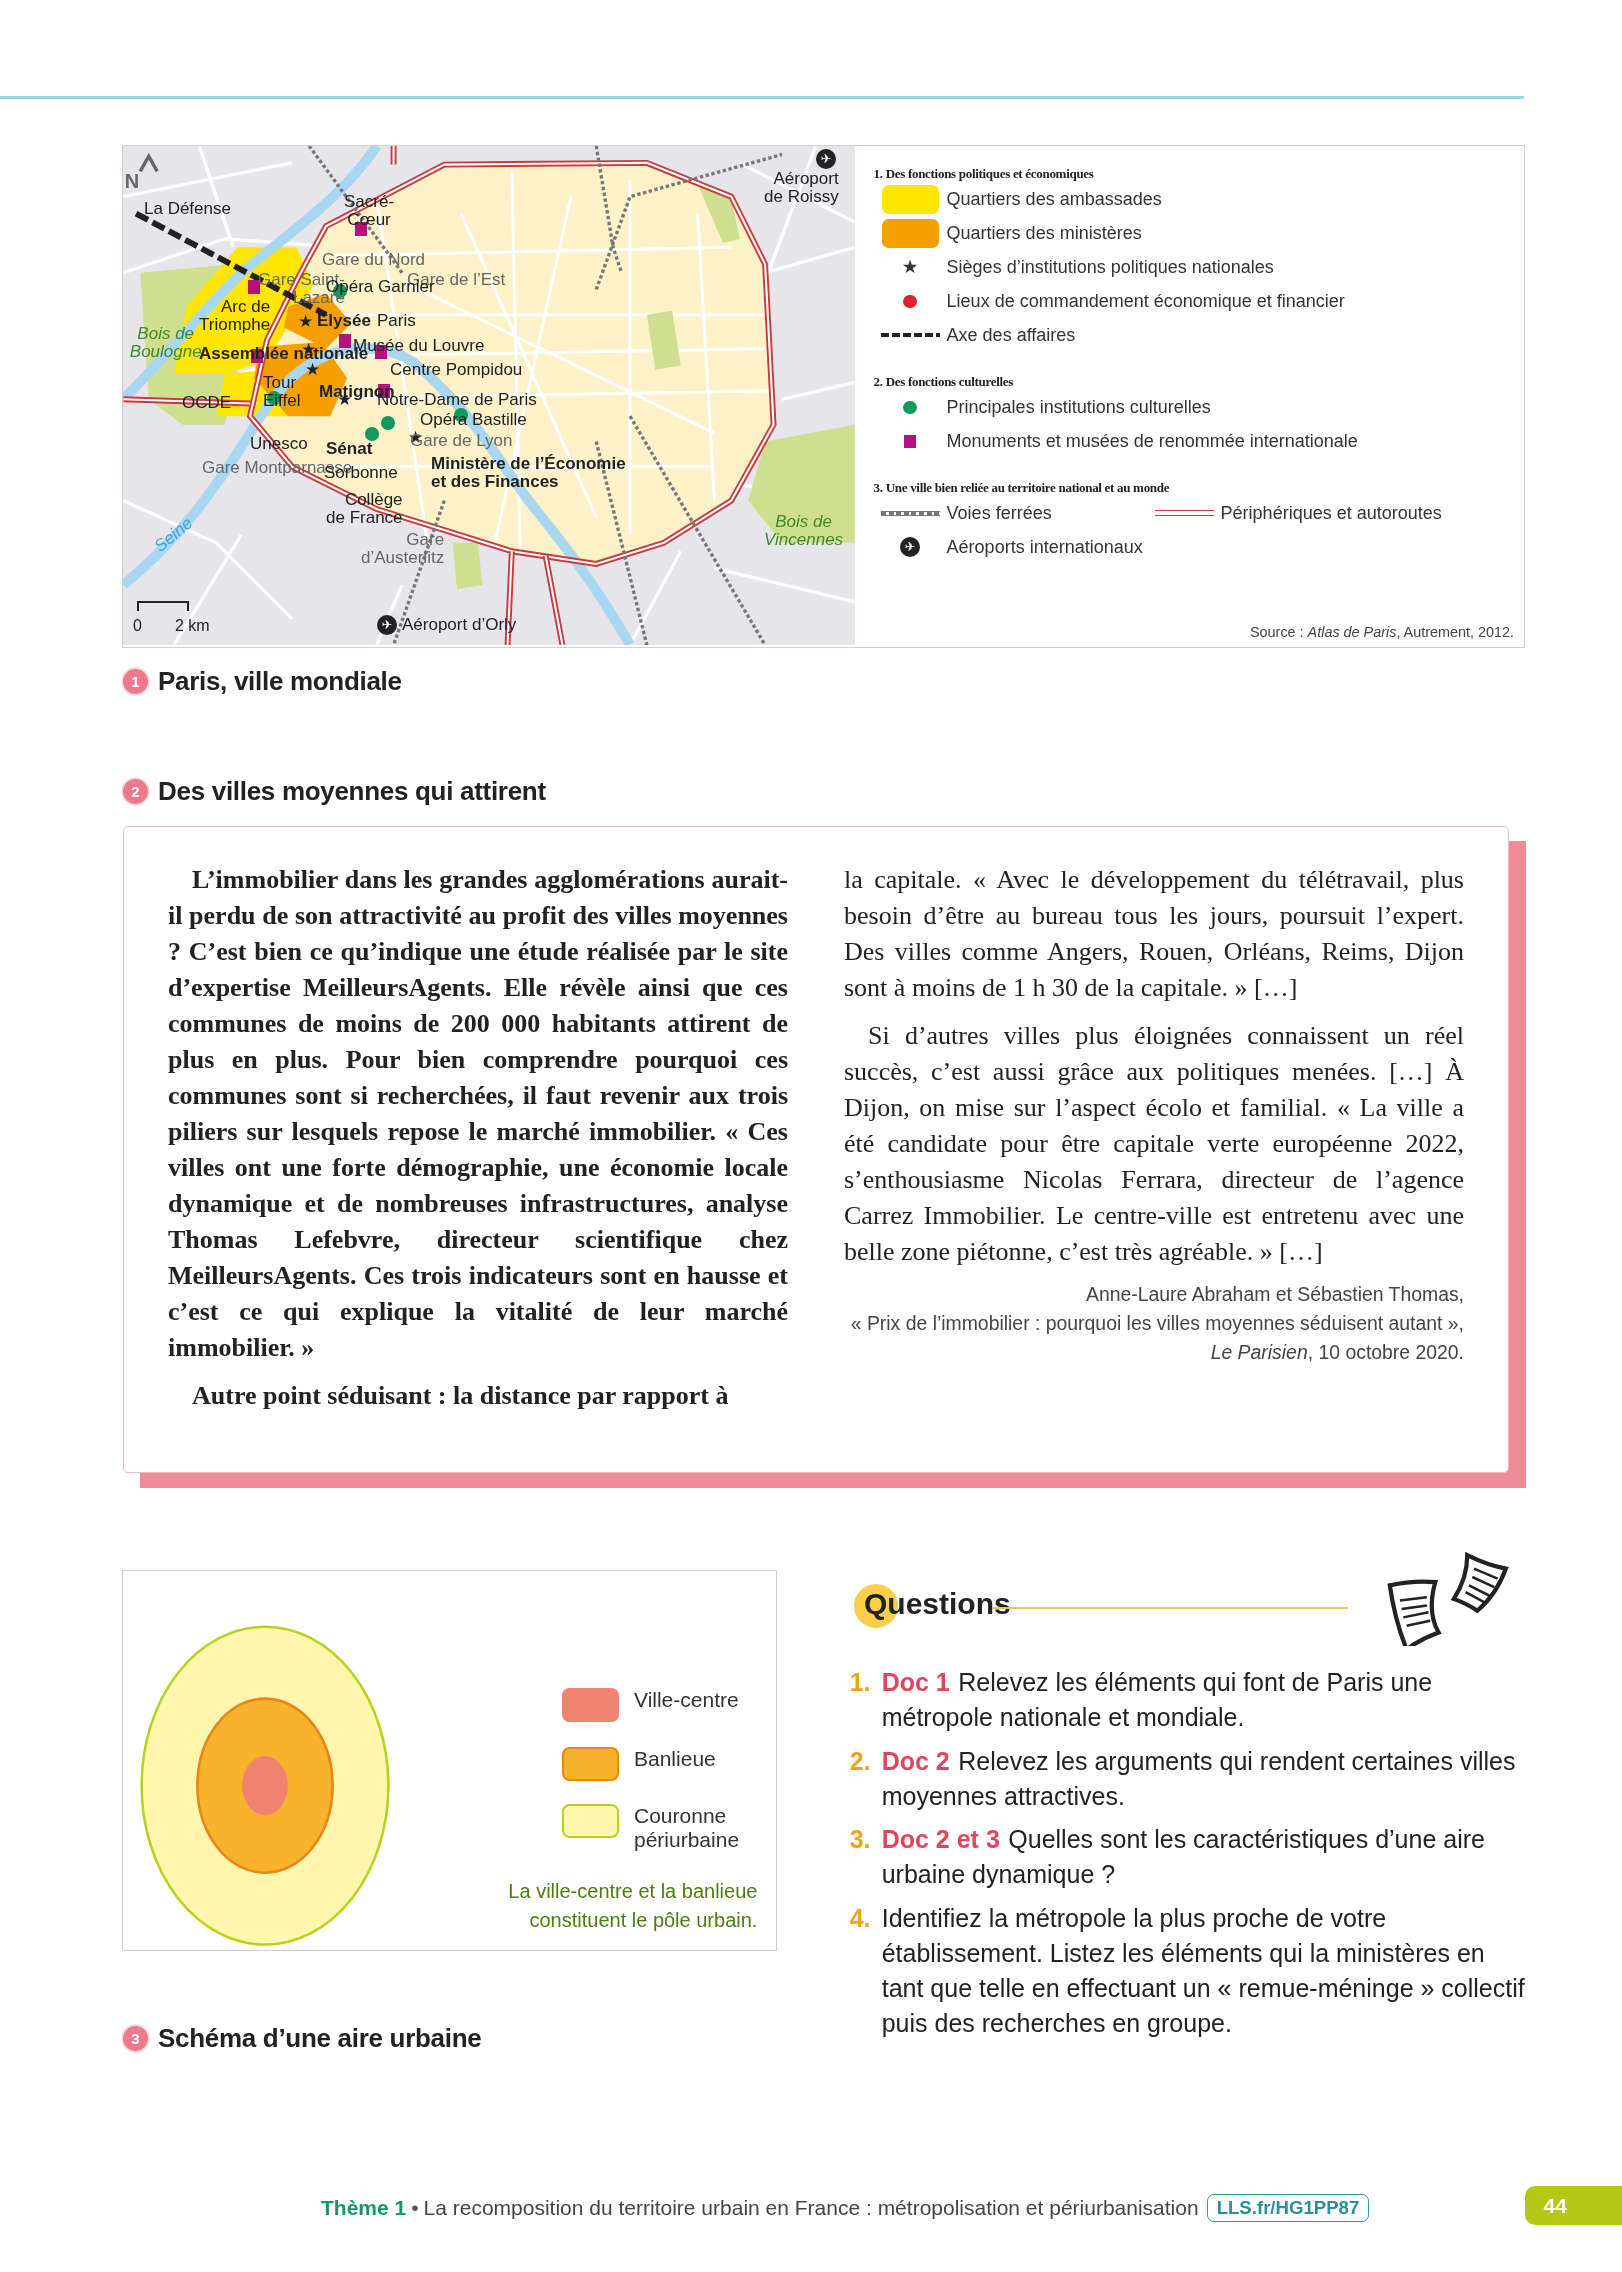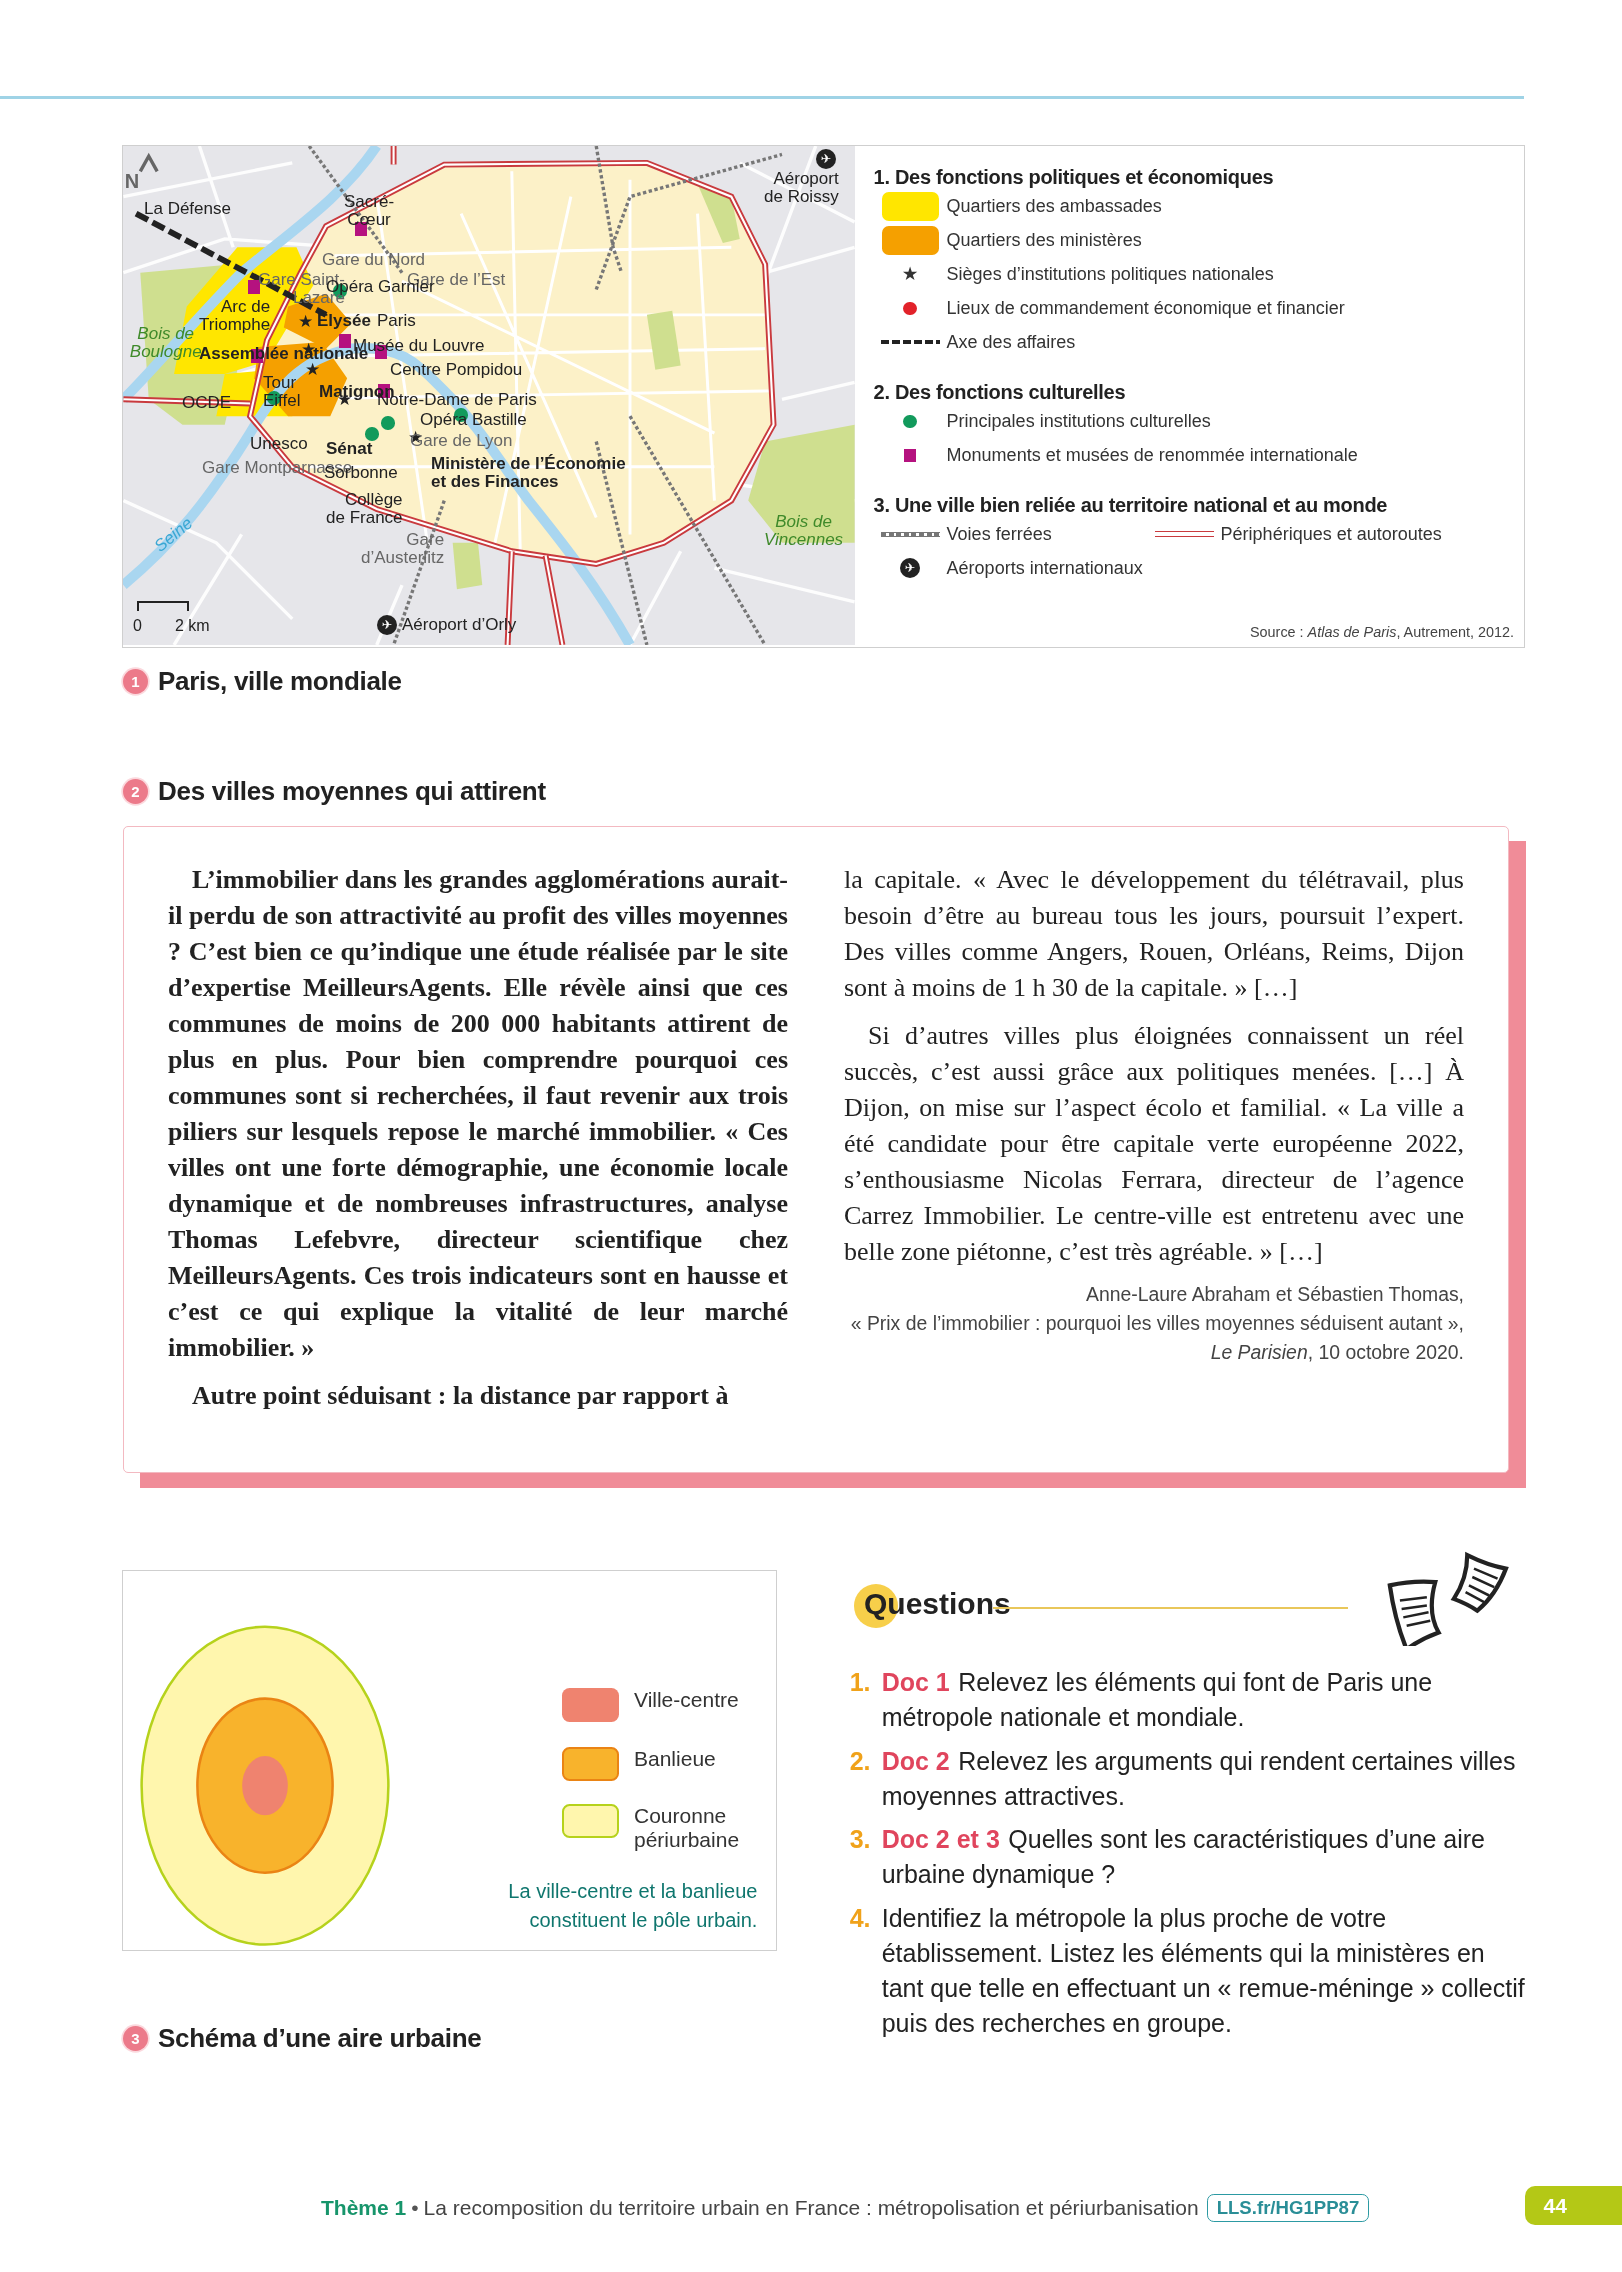--- a/index.html
+++ b/index.html
@@ -12,21 +12,21 @@
   .doc1 { position: absolute; left: 122px; top: 145px; width: 1403px; height: 503px; border: 1.7px solid #cfcfcf; background: #fff; }
   .map { position: absolute; left: 0; top: 0; width: 732px; height: 499px; overflow: hidden; background: #e7e7ea; }
   .map svg { position: absolute; left: 0; top: 0; }
   .map-label { position: absolute; font-family: "Liberation Sans", sans-serif; font-size: 17px; color: #222; white-space: nowrap; line-height: 1.05; }
   .map-label.gray { color: #666; }
   .map-label.bold { font-weight: bold; }
   .map-label.green { color: #3f8a2a; font-style: italic; text-align: center; }
   .map-label.blue { color: #3aa7d4; font-style: italic; }
 
   .legend { position: absolute; left: 732px; top: 0; width: 669px; height: 499px; padding: 17px 0 0 18.6px; }
-  .lg-head { font-family: Liberation Sans, sans-serif; font-weight: bold; font-size: 20px; color: #222; margin-top: 3.4px; letter-spacing: -0.3px; }
+  .lg-head { font-family: Liberation Serif, serif; font-weight: bold; font-size: 13px; color: #222; margin-top: 3.4px; letter-spacing: -0.3px; }
   .lg-row { display: flex; align-items: center; height: 34px; font-size: 18px; color: #333; }
   .lg-sym { width: 63px; display: flex; align-items: center; justify-content: center; margin-left: 5px; margin-right: 5px; }
   .sw { width: 57px; height: 29px; border-radius: 6.8px; }
   .dot { width: 13.5px; height: 13.5px; border-radius: 50%; }
   .sq { width: 12px; height: 13.5px; }
   .dash { width: 59px; height: 4.2px; background: repeating-linear-gradient(90deg,#222 0 8.5px,transparent 8.5px 11px); }
   .rail { width: 59px; height: 5px; border-top: 0.8px solid #777; border-bottom: 0.8px solid #777; background: repeating-linear-gradient(90deg,#777 0 5px,#fff 5px 7.6px); }
   .road { width: 59px; height: 6px; border-top: 1.7px solid #c93a3e; border-bottom: 1.7px solid #c93a3e; }
   .plane { width: 20px; height: 20px; border-radius: 50%; background: #222; color: #fff; font-size: 12.7px; line-height: 20px; text-align: center; }
   .lg-gap { height: 18.6px; }
@@ -46,21 +46,21 @@
   .col p.noindent { text-indent: 0; }
   .col-left { left: 44px; font-weight: bold; }
   .col-right { left: 720px; }
   .cite { margin-top: 10px; text-align: right; font-family: "Liberation Sans", sans-serif; font-size: 19.4px; line-height: 29px; color: #444; }
 
   
   .doc3 { position: absolute; left: 122px; top: 1570px; width: 655px; height: 381px; border: 1.7px solid #cfcfcf; background: #fff; }
   .doc3 svg { position: absolute; left: 0; top: 0; }
   .d3-leg { position: absolute; left: 439px; display: flex; align-items: flex-start; font-size: 21px; color: #333; }
   .d3-sw { width: 57px; height: 34px; border-radius: 7.6px; margin-right: 15px; }
-  .d3-note { position: absolute; right: 18.6px; bottom: 15px; text-align: right; font-size: 20px; line-height: 29px; color: #0f766e; }
+  .d3-note { position: absolute; right: 18.6px; bottom: 15px; text-align: right; font-size: 20px; line-height: 29px; color: #4d7c0f; }
 
   
   .questions { position: absolute; left: 837px; top: 1538px; width: 693px; height: 558px; }
   .q-title-wrap { position: absolute; left: 17px; top: 46px; width: 558px; height: 51px; }
   .q-circle { position: absolute; left: 0; top: 0; width: 44px; height: 44px; border-radius: 50%; background: #f7cf4a; }
   .q-title { position: absolute; left: 10px; top: 3.4px; font-weight: bold; font-size: 30px; color: #222; }
   .q-line { position: absolute; left: 139px; top: 23px; width: 355px; height: 1.7px; background: #e9c75a; }
   .q-list { position: absolute; left: 12.7px; top: 127px; width: 676px; }
   .q-item { display: flex; font-size: 25px; line-height: 35px; color: #222; margin-bottom: 8.5px; }
   .q-num { width: 32px; flex: none; color: #f0a21a; font-weight: bold; }

